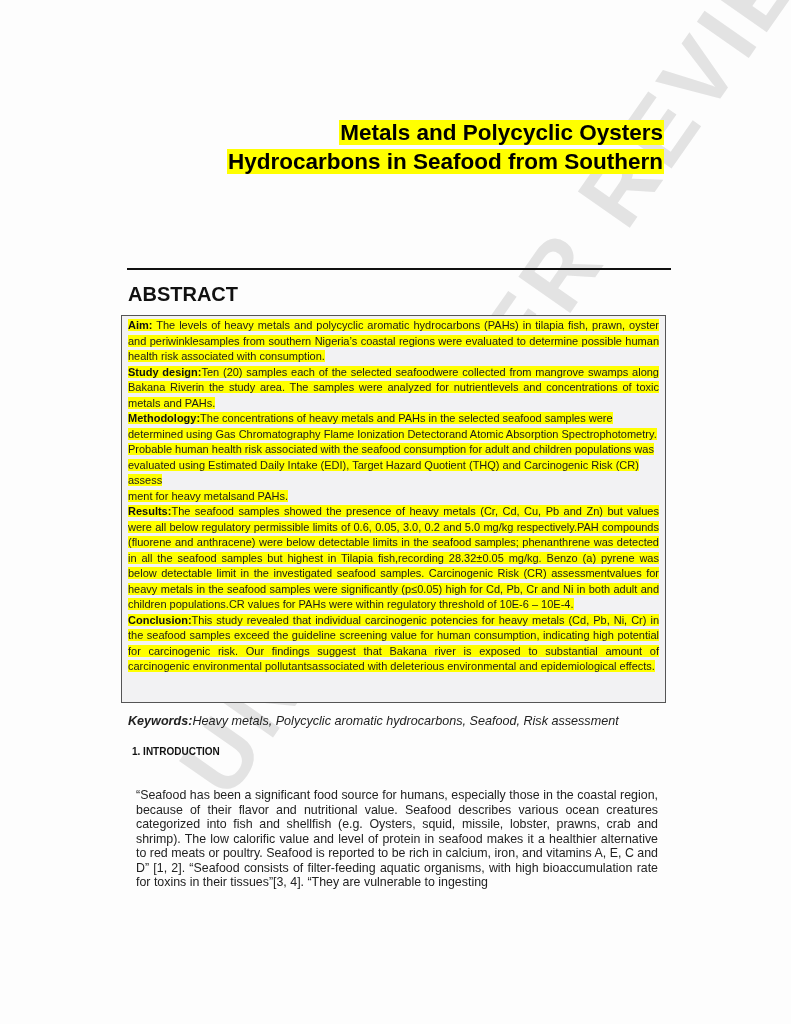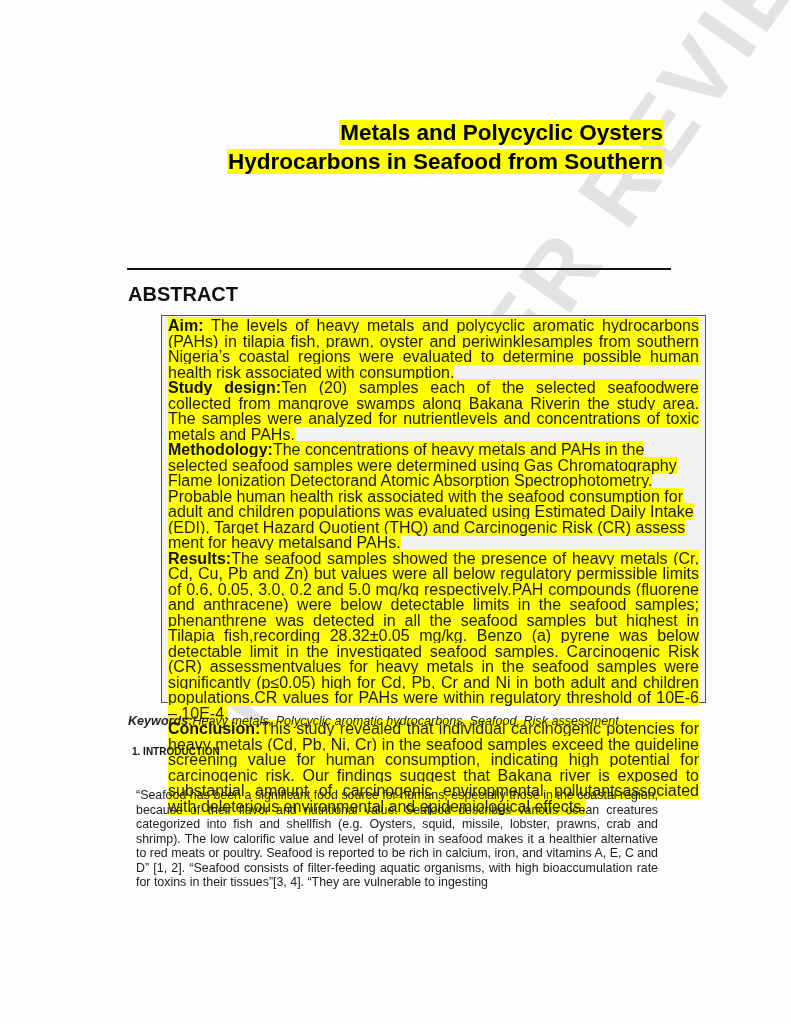--- a/index.html
+++ b/index.html
@@ -20,21 +20,21 @@
   .rule {
     position: absolute; left: 127px; top: 268px; width: 544px; height: 2px; background: #111;
   }
   .abstract-heading {
     position: absolute; left: 128px; top: 283px; font-weight: bold; font-size: 20px; color: #111;
   }
   .abstract-box {
     position: absolute; left: 121px; top: 315px; width: 545px; height: 388px;
     border: 1px solid #555; background: #f2f2f3; box-sizing: border-box;
     padding: 2px 6px 0 6px;
-    font-size: 16px; line-height: 15.5px; text-align: justify; color: #1a1a1a; margin-left: 40px;
+    font-size: 11px; line-height: 15.5px; text-align: justify; color: #1a1a1a;
   }
   .abstract-box p { margin: 0; }
   .abstract-box b { font-weight: bold; color: #111; }
   .abstract-box .hl { background: #ffff00; }
 
   .keywords {
     position: absolute; left: 128px; top: 714px; font-size: 12.6px; font-style: italic; color: #222;
   }
   .keywords b { font-weight: bold; }
 

